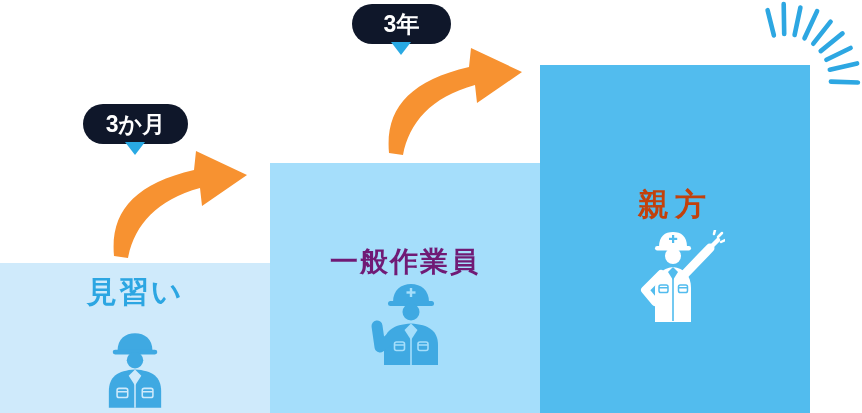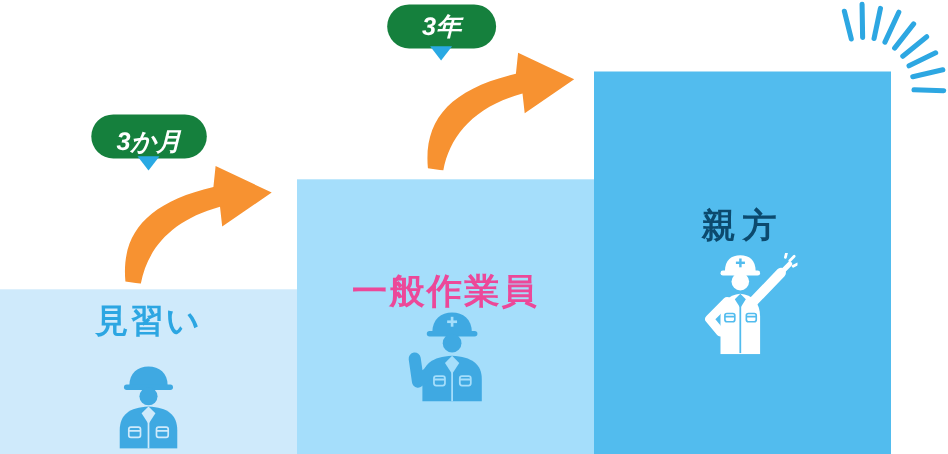--- a/index.html
+++ b/index.html
@@ -4,28 +4,28 @@
 <style>
   html,body{margin:0;padding:0;background:#ffffff;}
   body{font-family:"Liberation Sans",sans-serif;}
   .stage{position:relative;width:862px;height:413px;overflow:hidden;background:#ffffff;}
   .step{position:absolute;}
   .step1{left:0;top:263px;width:270px;height:150px;background:#cfeafb;}
   .step2{left:270px;top:163px;width:270px;height:250px;background:#a5defb;}
   .step3{left:540px;top:65px;width:270px;height:348px;background:#52bcee;}
   .step-label{position:absolute;width:270px;text-align:center;font-weight:bold;letter-spacing:2px;}
   .label1{left:0;top:272px;font-size:30px;color:#2ca6e2;}
-  .label2{left:270px;top:243px;font-size:32px;color:#ec4899;}
-  .label3{left:540px;top:184px;font-size:31px;color:#0c4a6e;letter-spacing:6px;}
-  .bubble{position:absolute;background:#15803d;color:#ffffff;font-weight:bold;
-          border-radius:21px;display:flex;align-items:center;justify-content:center;font-style:italic;}
+  .label2{left:270px;top:243px;font-size:28px;color:#701a75;}
+  .label3{left:540px;top:184px;font-size:31px;color:#c2410c;letter-spacing:6px;}
+  .bubble{position:absolute;background:#0f172a;color:#ffffff;font-weight:bold;
+          border-radius:21px;display:flex;align-items:center;justify-content:center;}
   .bubble::after{content:"";position:absolute;top:100%;left:50%;margin-top:-2px;
           transform:translateX(-55%);border:10px solid transparent;
           border-top:13px solid #29a9e3;border-bottom:0;}
-  .bubble1{left:83px;top:104px;width:105px;height:40px;font-size:23px;align-items:flex-end;}
+  .bubble1{left:83px;top:104px;width:105px;height:40px;font-size:23px;}
   .bubble2{left:352px;top:4px;width:99px;height:40px;font-size:23px;}
   .abs{position:absolute;}
   svg{display:block;}
 </style>
 </head>
 <body>
 
 <div class="stage">
 
   <div class="step step1"></div>

